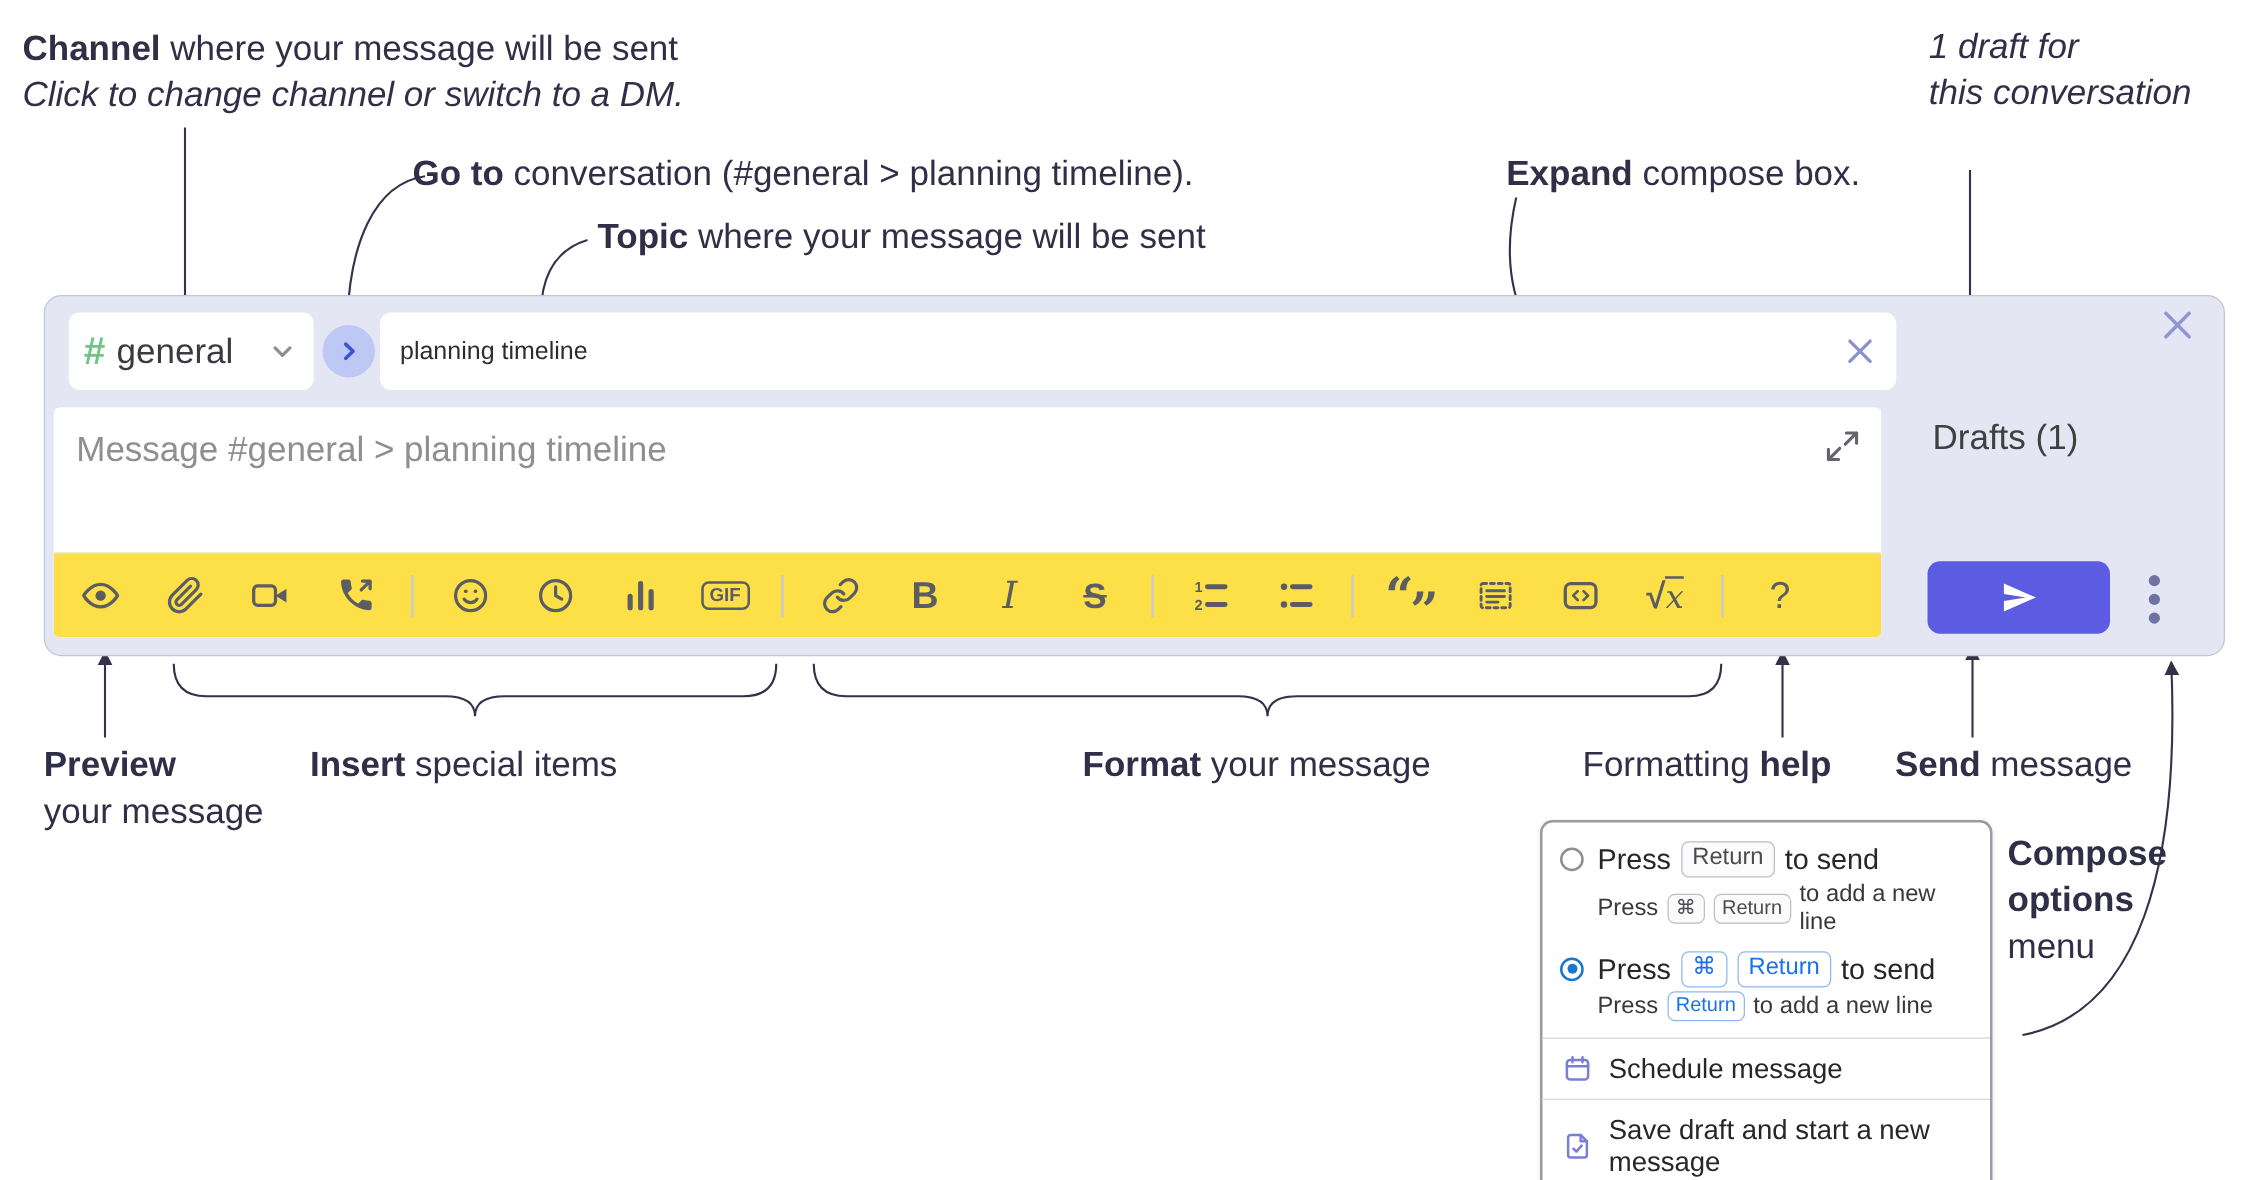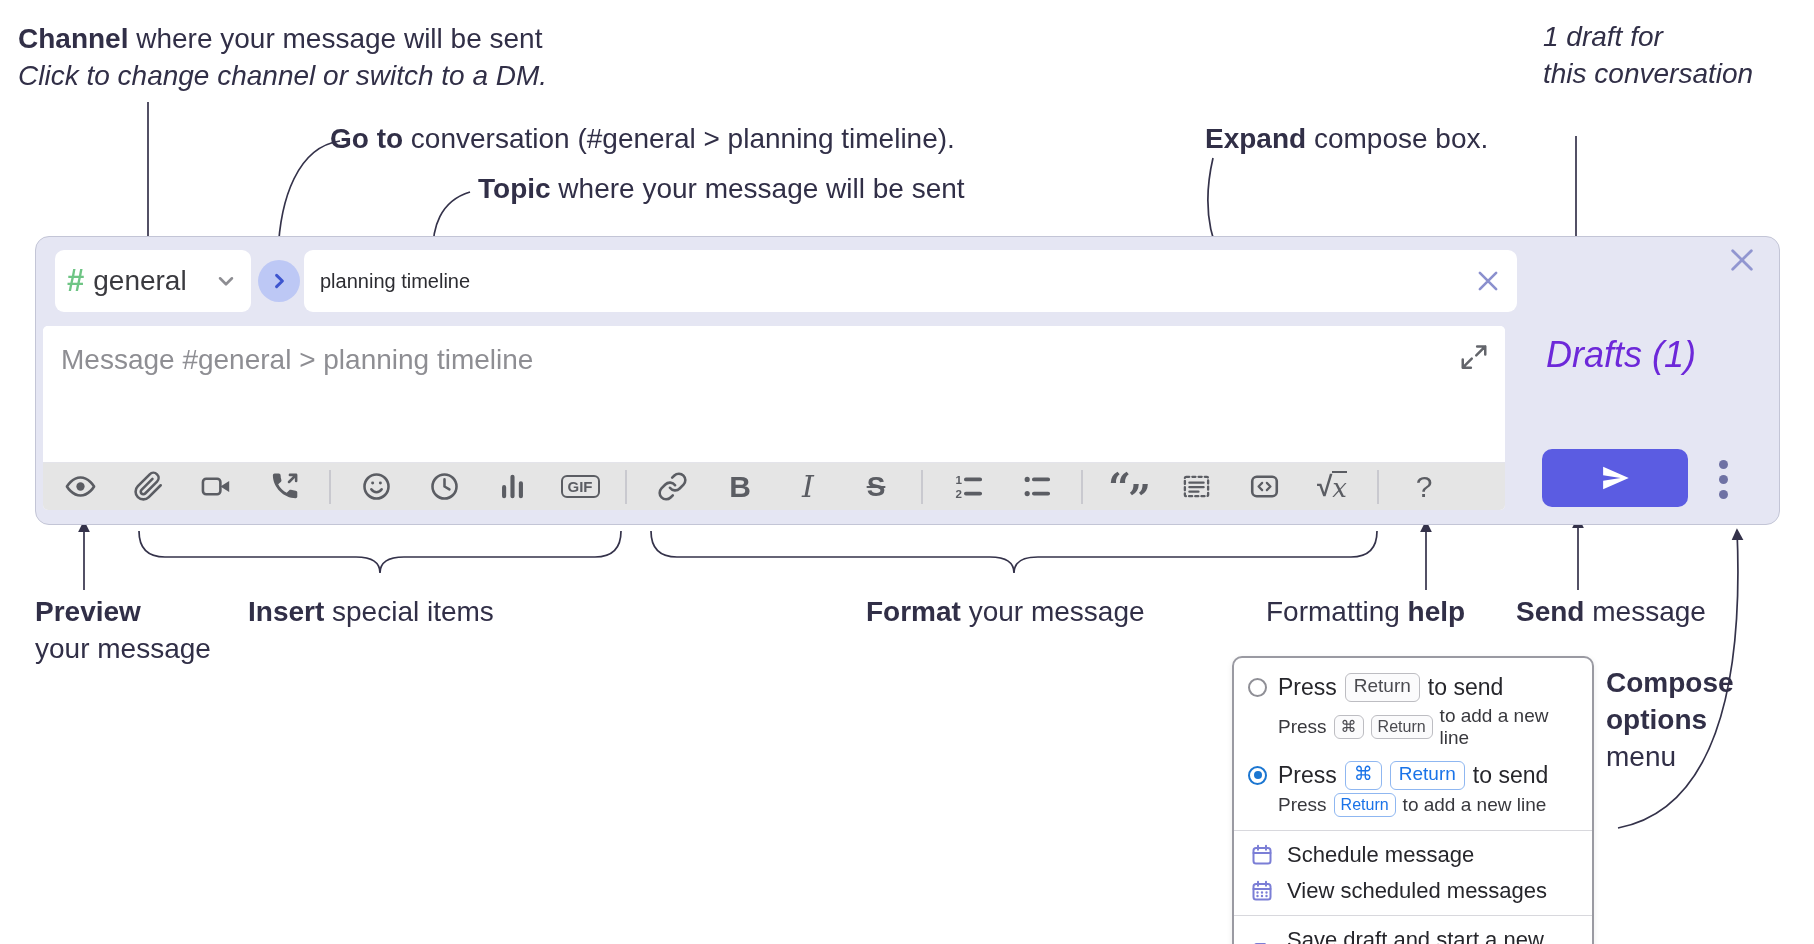--- a/index.html
+++ b/index.html
@@ -25,40 +25,40 @@
               border-radius:9px;display:flex;align-items:center;box-sizing:border-box;padding:0 14px;}
   .topic-wrap input{flex:1;border:none;outline:none;font-family:"Liberation Sans",sans-serif;
                     font-size:20px;color:#2c2c31;background:transparent;}
   .msg-area{position:absolute;left:7px;top:89px;width:1462px;height:184px;background:#fff;
             border-radius:5px;overflow:hidden;}
   .msg-area textarea{display:block;width:100%;height:120px;border:none;outline:none;resize:none;
             box-sizing:border-box;padding:18px 60px 0 18px;font-family:"Liberation Sans",sans-serif;
             font-size:28px;background:#fff;}
   .msg-area textarea::placeholder{color:#8e8e93;}
   .expand-btn{position:absolute;right:16px;top:16px;width:30px;height:30px;cursor:pointer;}
-  .toolbar{position:absolute;left:0;bottom:0;width:100%;height:48px;background:#e5e5e5;
+  .toolbar{position:absolute;left:0;bottom:0;width:100%;height:68px;background:#fde047;
            border-top:1px solid #e4e4ea;display:flex;align-items:center;padding:0 14px;
            box-sizing:border-box;gap:22px;}
   .tb{width:46px;height:46px;display:flex;align-items:center;justify-content:center;cursor:pointer;
       color:#5b5d63;flex:0 0 auto;}
   .tb svg{width:31px;height:31px;}
   .tbdiv{width:2px;height:34px;background:#c9c9cf;flex:0 0 auto;}
   .ic{stroke:#5b5d63;fill:none;stroke-width:2;stroke-linecap:round;stroke-linejoin:round;}
   .glyph-b{font-weight:800;font-size:30px;}
   .glyph-i{font-style:italic;font-family:"DejaVu Serif",serif;font-size:30px;}
   .glyph-s{font-size:28px;text-decoration:line-through;font-weight:600;}
   .glyph-q{font-family:"DejaVu Serif",serif;font-weight:700;font-size:40px;letter-spacing:-3px;line-height:10px;}
   .glyph-q .lo{position:relative;top:12px;}
   .gif-badge{border:2.5px solid #5b5d63;border-radius:6px;font-size:15px;font-weight:700;
              padding:2px 5px;line-height:1;}
   .glyph-m{font-size:26px;display:flex;align-items:center;font-family:"DejaVu Serif",serif;font-style:italic;}
   .glyph-m .rad{font-style:normal;font-family:"Liberation Sans",sans-serif;font-weight:600;font-size:28px;}
   .glyph-m .xbar{border-top:2.2px solid #5b5d63;padding-top:0px;}
   .glyph-help{font-size:30px;color:#5b5d63;}
-  .drafts-link{position:absolute;left:1510px;top:97px;font-size:36px;color:#6d28d9;cursor:pointer;font-style:italic;}
+  .drafts-link{position:absolute;left:1510px;top:97px;font-size:28px;color:#404040;cursor:pointer;}
   .send-btn{position:absolute;left:1506px;top:212px;width:146px;height:58px;background:#5b5ce2;
             border-radius:10px;display:flex;align-items:center;justify-content:center;cursor:pointer;}
   .more-btn{position:absolute;left:1672px;top:216px;width:30px;height:52px;display:flex;
             flex-direction:column;align-items:center;justify-content:center;gap:6px;cursor:pointer;}
   .more-btn i{width:9px;height:9px;border-radius:50%;background:#6f72a4;}
   .close-btn{position:absolute;left:1690px;top:7px;width:32px;height:32px;cursor:pointer;}
 
   
   .menu{position:absolute;left:1232px;top:656px;width:362px;z-index:4;background:#fff;
         border:2px solid #9a9aa2;border-radius:10px;box-sizing:border-box;padding:10px 0 8px;
@@ -333,30 +333,20 @@
     <hr class="sep">
     <div class="mi">
       <svg viewBox="0 0 24 24">
         <g class="pic">
             <rect x="3.5" y="5" width="17" height="15.5" rx="2.5"></rect>
             <path d="M3.5 10h17M8 2.8v4M16 2.8v4"></path>
           </g>
       </svg>
       <span>Schedule message</span>
     </div>
-    <div class="mi">
-      <svg viewBox="0 0 24 24">
-        <g class="pic">
-            <rect x="3.5" y="5" width="17" height="15.5" rx="2.5"></rect>
-            <path d="M3.5 10h17M8 2.8v4M16 2.8v4"></path>
-        <path stroke-width="2.4" d="M7.5 13.5h.01M12 13.5h.01M16.5 13.5h.01M7.5 17h.01M12 17h.01M16.5 17h.01"></path>
-          </g>
-      </svg>
-      <span>View scheduled messages</span>
-    </div>
     <hr class="sep">
     <div class="mi">
       <svg viewBox="0 0 24 24">
         <g class="pic" stroke-width="1.9">
             <path d="M14.5 3H6.5a2 2 0 00-2 2v14a2 2 0 002 2h11a2 2 0 002-2V8z"></path>
             <path d="M14.5 3v5h5"></path>
             <path d="M8.8 14l2.3 2.3 4.2-4.8"></path>
           </g>
       </svg>
       <span>Save draft and start a new message</span>

